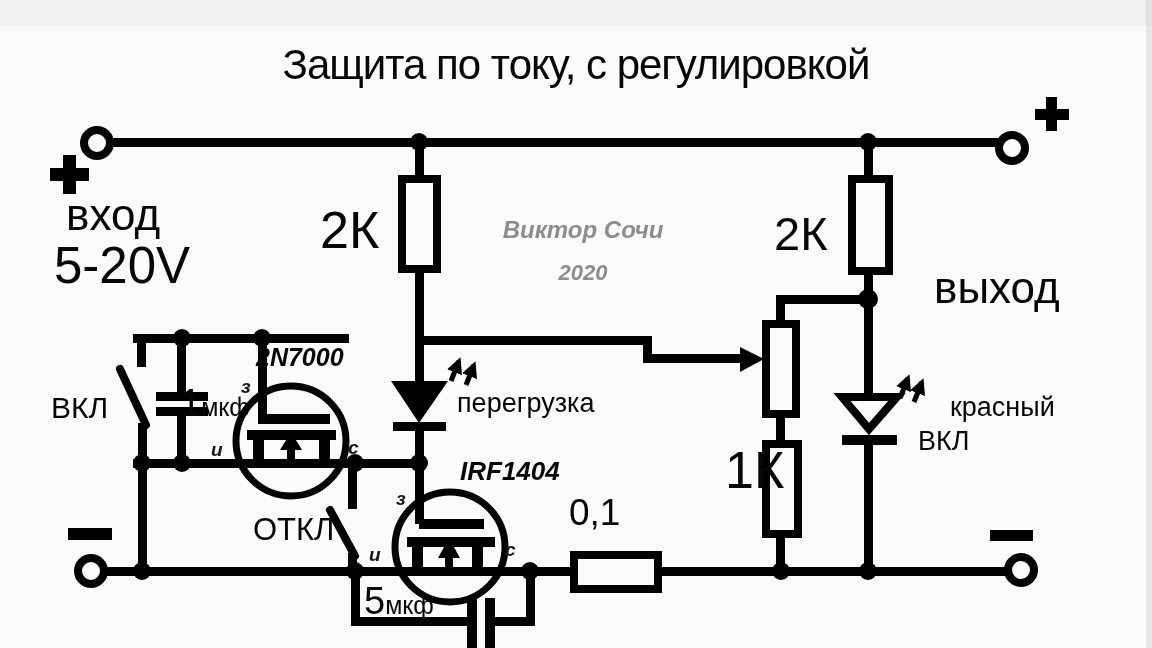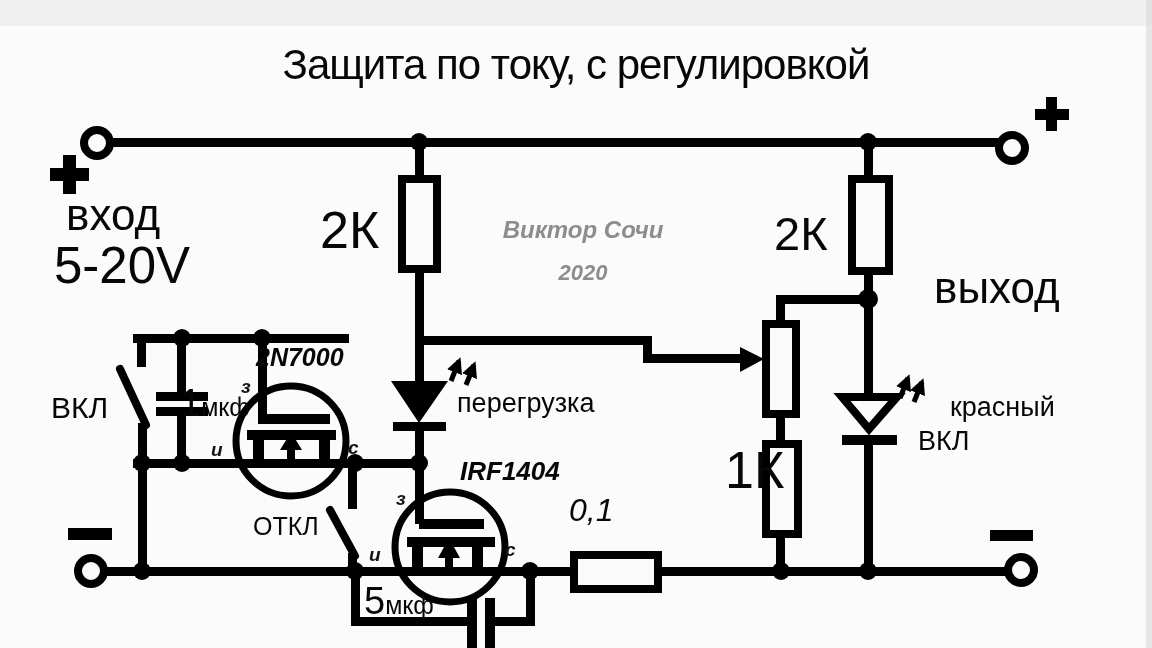--- a/index.html
+++ b/index.html
@@ -10,26 +10,26 @@
   .top-strip{position:absolute;left:0;top:0;width:1152px;height:26px;background:#e7e7e7;opacity:.55;}
   .right-strip{position:absolute;right:0;top:0;width:6px;height:648px;background:#d9d9d9;opacity:.6;}
   svg{position:absolute;left:0;top:0;}
   .lbl{position:absolute;white-space:nowrap;line-height:1;color:#070707;}
   .title{left:0;top:44px;width:100%;text-align:center;font-size:42px;letter-spacing:-1px;}
   .io-big{font-size:44px;}
   .lbl-vhod{left:66px;top:193px;}
   .lbl-volt{left:54px;top:240px;font-size:51px;}
   .lbl-vyhod{left:934px;top:266px;}
   .lbl-vkl{left:51px;top:393px;font-size:30px;}
-  .lbl-otkl{left:253px;top:514px;font-size:25px;}
+  .lbl-otkl{left:253px;top:514px;font-size:31px;}
   .lbl-r1{left:320px;top:204px;font-size:52px;}
   .lbl-r2{left:774px;top:210px;font-size:47px;}
   .lbl-pot{left:643px;top:283px;font-size:47px;}
   .lbl-r3{left:682px;top:444px;font-size:52px;margin-left:43px;}
-  .lbl-shunt{left:569px;top:494px;font-size:32px;font-style:italic;}
+  .lbl-shunt{left:569px;top:494px;font-size:37px;}
   .cap-lbl .v{font-size:38px;}
   .cap-lbl .u{font-size:25px;}
   .lbl-c1{left:180px;top:352px;margin-top:32px;}
   .lbl-c2{left:364px;top:582px;}
   .part{font-weight:bold;font-style:italic;}
   .lbl-q1{left:256px;top:345px;font-size:25px;}
   .lbl-q2{left:460px;top:458px;font-size:26px;}
   .lbl-led1{left:457px;top:390px;font-size:27px;}
   .lbl-led2a{left:902px;top:394px;font-size:27px;margin-left:48px;}
   .lbl-led2b{left:918px;top:428px;font-size:27px;}

